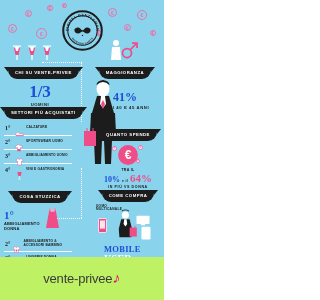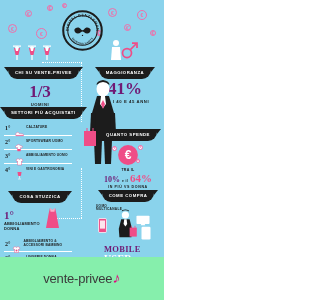--- a/index.html
+++ b/index.html
@@ -11,21 +11,21 @@
   }
   #poster {
     position:relative;
     width:164px; height:300px;
     background:#8ad3ec;
     overflow:hidden;
   }
   .footer-band {
     position:absolute; left:0; bottom:0;
     width:164px; height:43px;
-    background:#86efac;
+    background:#bef264;
     display:flex; align-items:center; justify-content:center;
   }
   .vp-logo {
     display:flex; align-items:center; gap:1px;
     font-size:13px; font-weight:400; color:#3b3b3b;
     letter-spacing:-0.2px;
   }
   .vp-swoosh { color:#e5007d; font-size:15px; font-weight:700; line-height:1; transform:translateY(-1px) rotate(8deg); }
 
   
@@ -48,21 +48,21 @@
     content:""; position:absolute; top:0; width:0; height:0;
     border-style:solid;
   }
   .ribbon::before { left:-4px; border-width:0 4px 5px 0; border-color:transparent #1c1c1c transparent transparent; }
   .ribbon::after  { right:-4px; border-width:0 0 5px 4px; border-color:transparent transparent transparent #1c1c1c; }
 
   .section { position:absolute; text-align:center; }
 
   .big-num {
     font-family:"Liberation Serif", serif;
-    font-weight:700; color:#701a75; line-height:1;
+    font-weight:700; color:#1d4ed8; line-height:1;
   }
   .sub-label {
     font-size:4.2px; font-weight:700; color:#1c1c1c;
     letter-spacing:0.6px; margin-top:2px;
   }
   .mini-label {
     font-size:3.6px; font-weight:700; color:#1c1c1c;
     letter-spacing:0.3px;
   }
 
@@ -166,21 +166,21 @@
   <div class="dotted-h" style="left:50px; top:218px; width:32px;"></div>
 
   <div class="section" style="left:8px; top:60px; width:64px;">
     <div class="ribbon">CHI SU VENTE-PRIVEE</div>
     <div class="big-num" style="font-size:17px; margin-top:4px;">1/3</div>
     <div class="sub-label">UOMINI</div>
   </div>
 
   <div class="section" style="left:92px; top:60px; width:66px;">
     <div class="ribbon">MAGGIORANZA</div>
-    <div class="big-num" style="font-size:17px; margin-top:1px;">41%</div>
+    <div class="big-num" style="font-size:12px; margin-top:12px;">41%</div>
     <div class="sub-label">TRA I 40 E 45 ANNI</div>
   </div>
 
   <div style="position:absolute; left:82px; top:78px; width:46px; height:88px;">
     <svg viewBox="0 0 92 176" width="46" height="88">
       <ellipse cx="42" cy="22" rx="13" ry="15" fill="#ffffff"></ellipse>
       <path d="M29,14 Q42,2 55,14 Q55,6 42,4 Q29,6 29,14 Z" fill="#1c1c1c"></path>
       <path d="M30,36 L54,36 L64,70 L62,126 L22,126 L20,70 Z" fill="#1c1c1c"></path>
       <path d="M38,36 L46,36 L48,52 L42,60 L36,52 Z" fill="#ffffff"></path>
       <path d="M42,44 L46,52 L42,62 L38,52 Z" fill="#ef4d87"></path>

